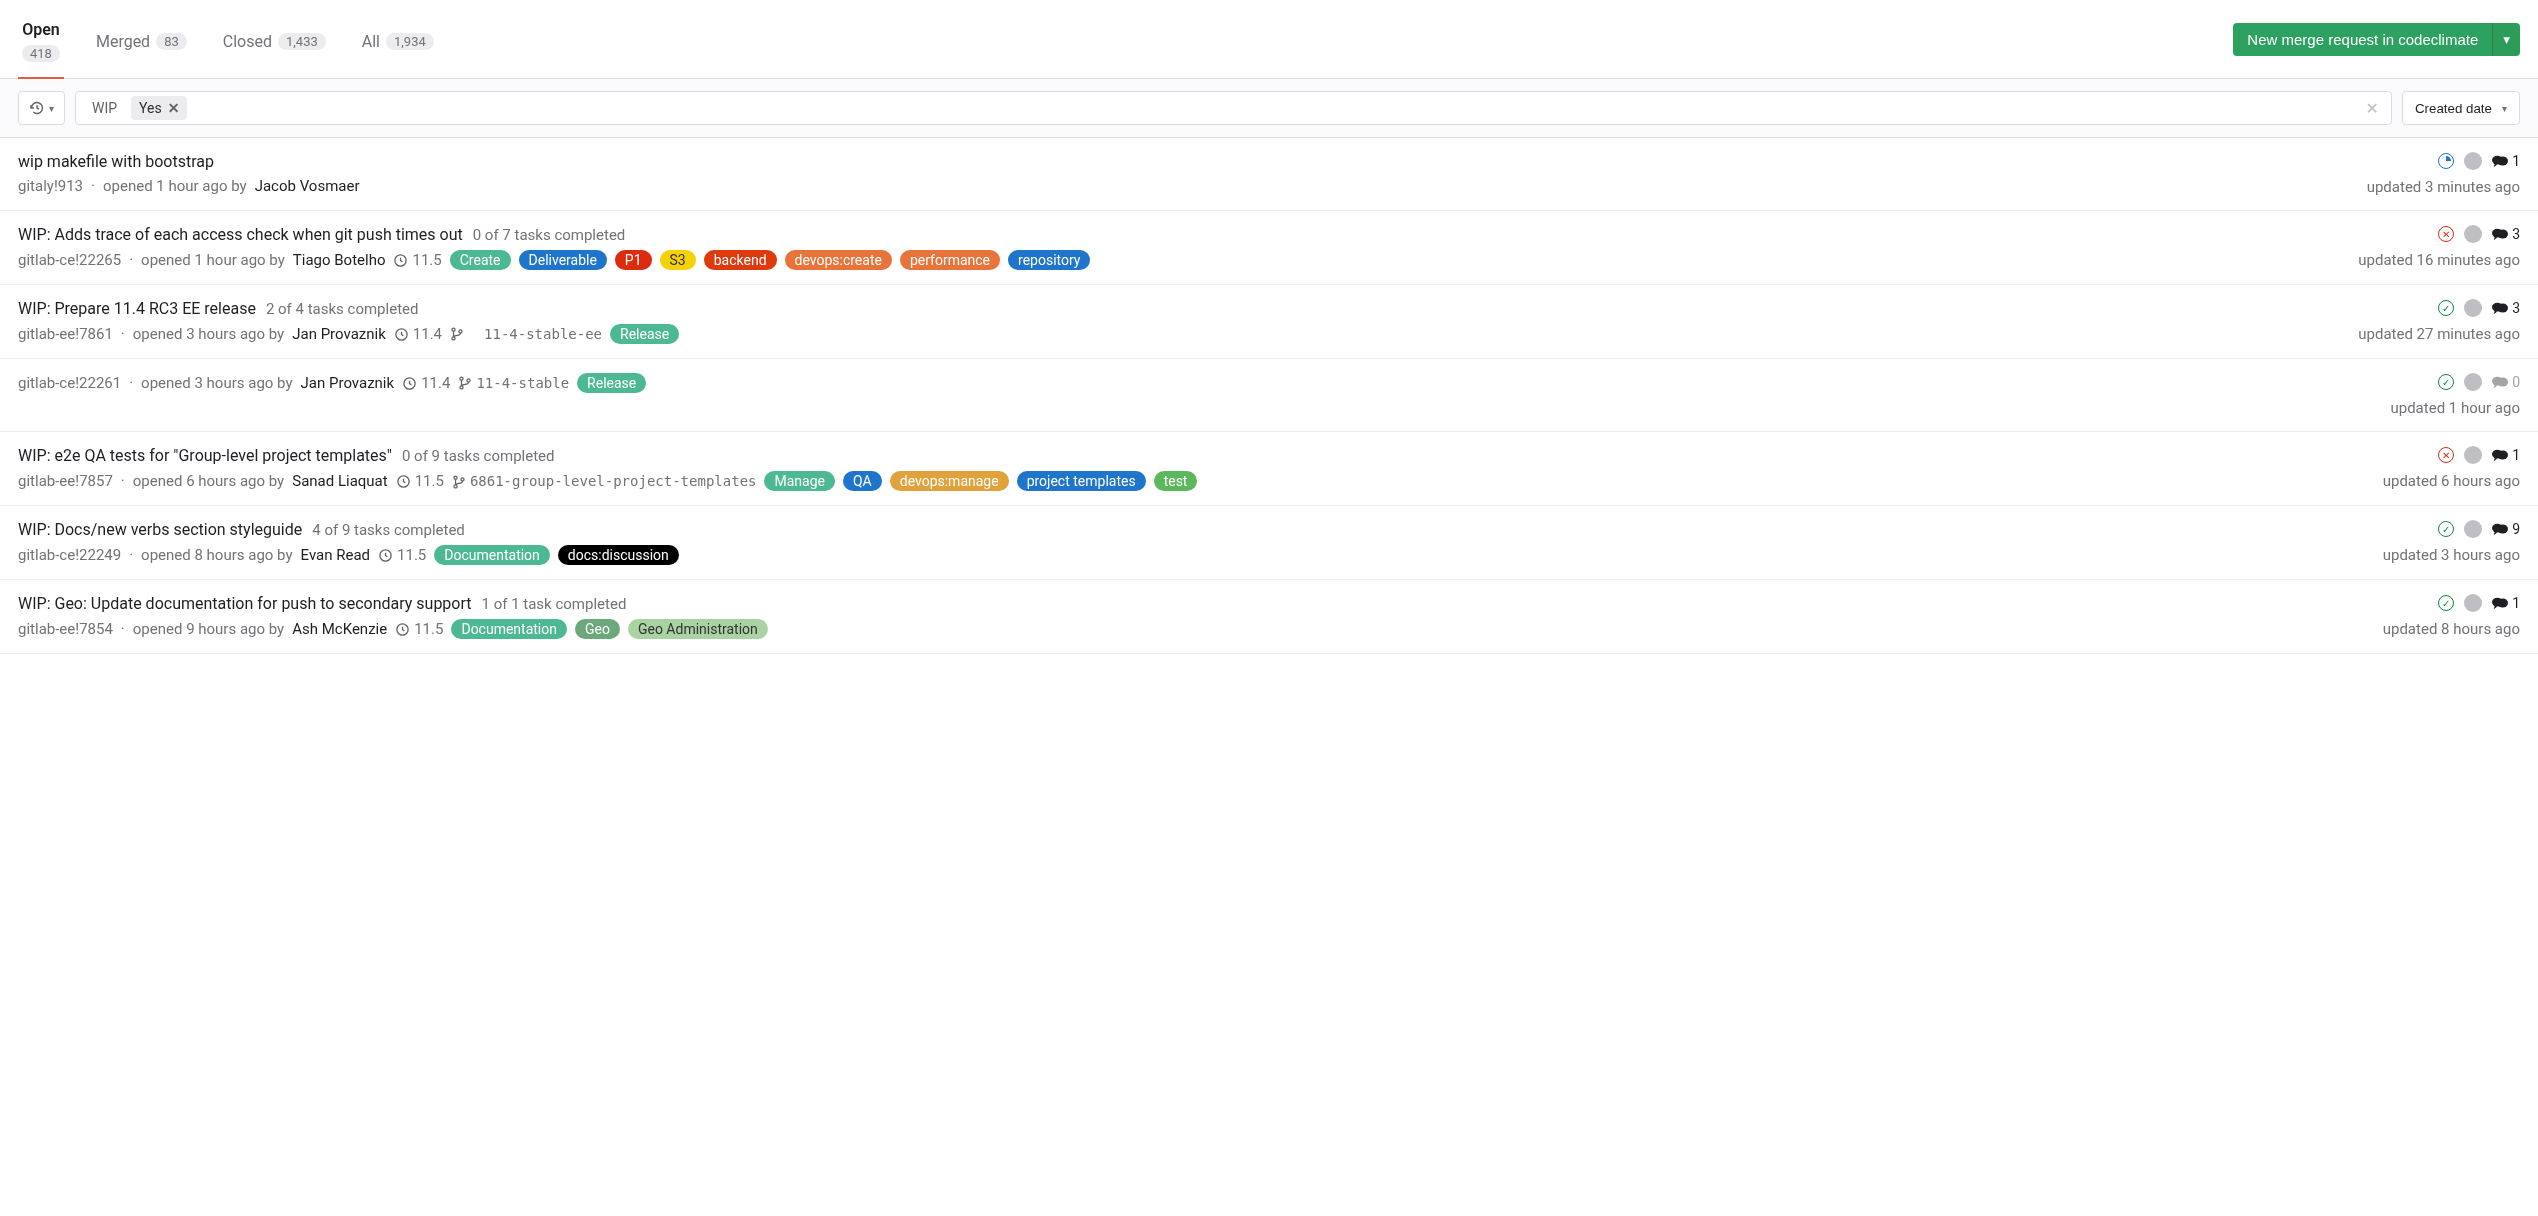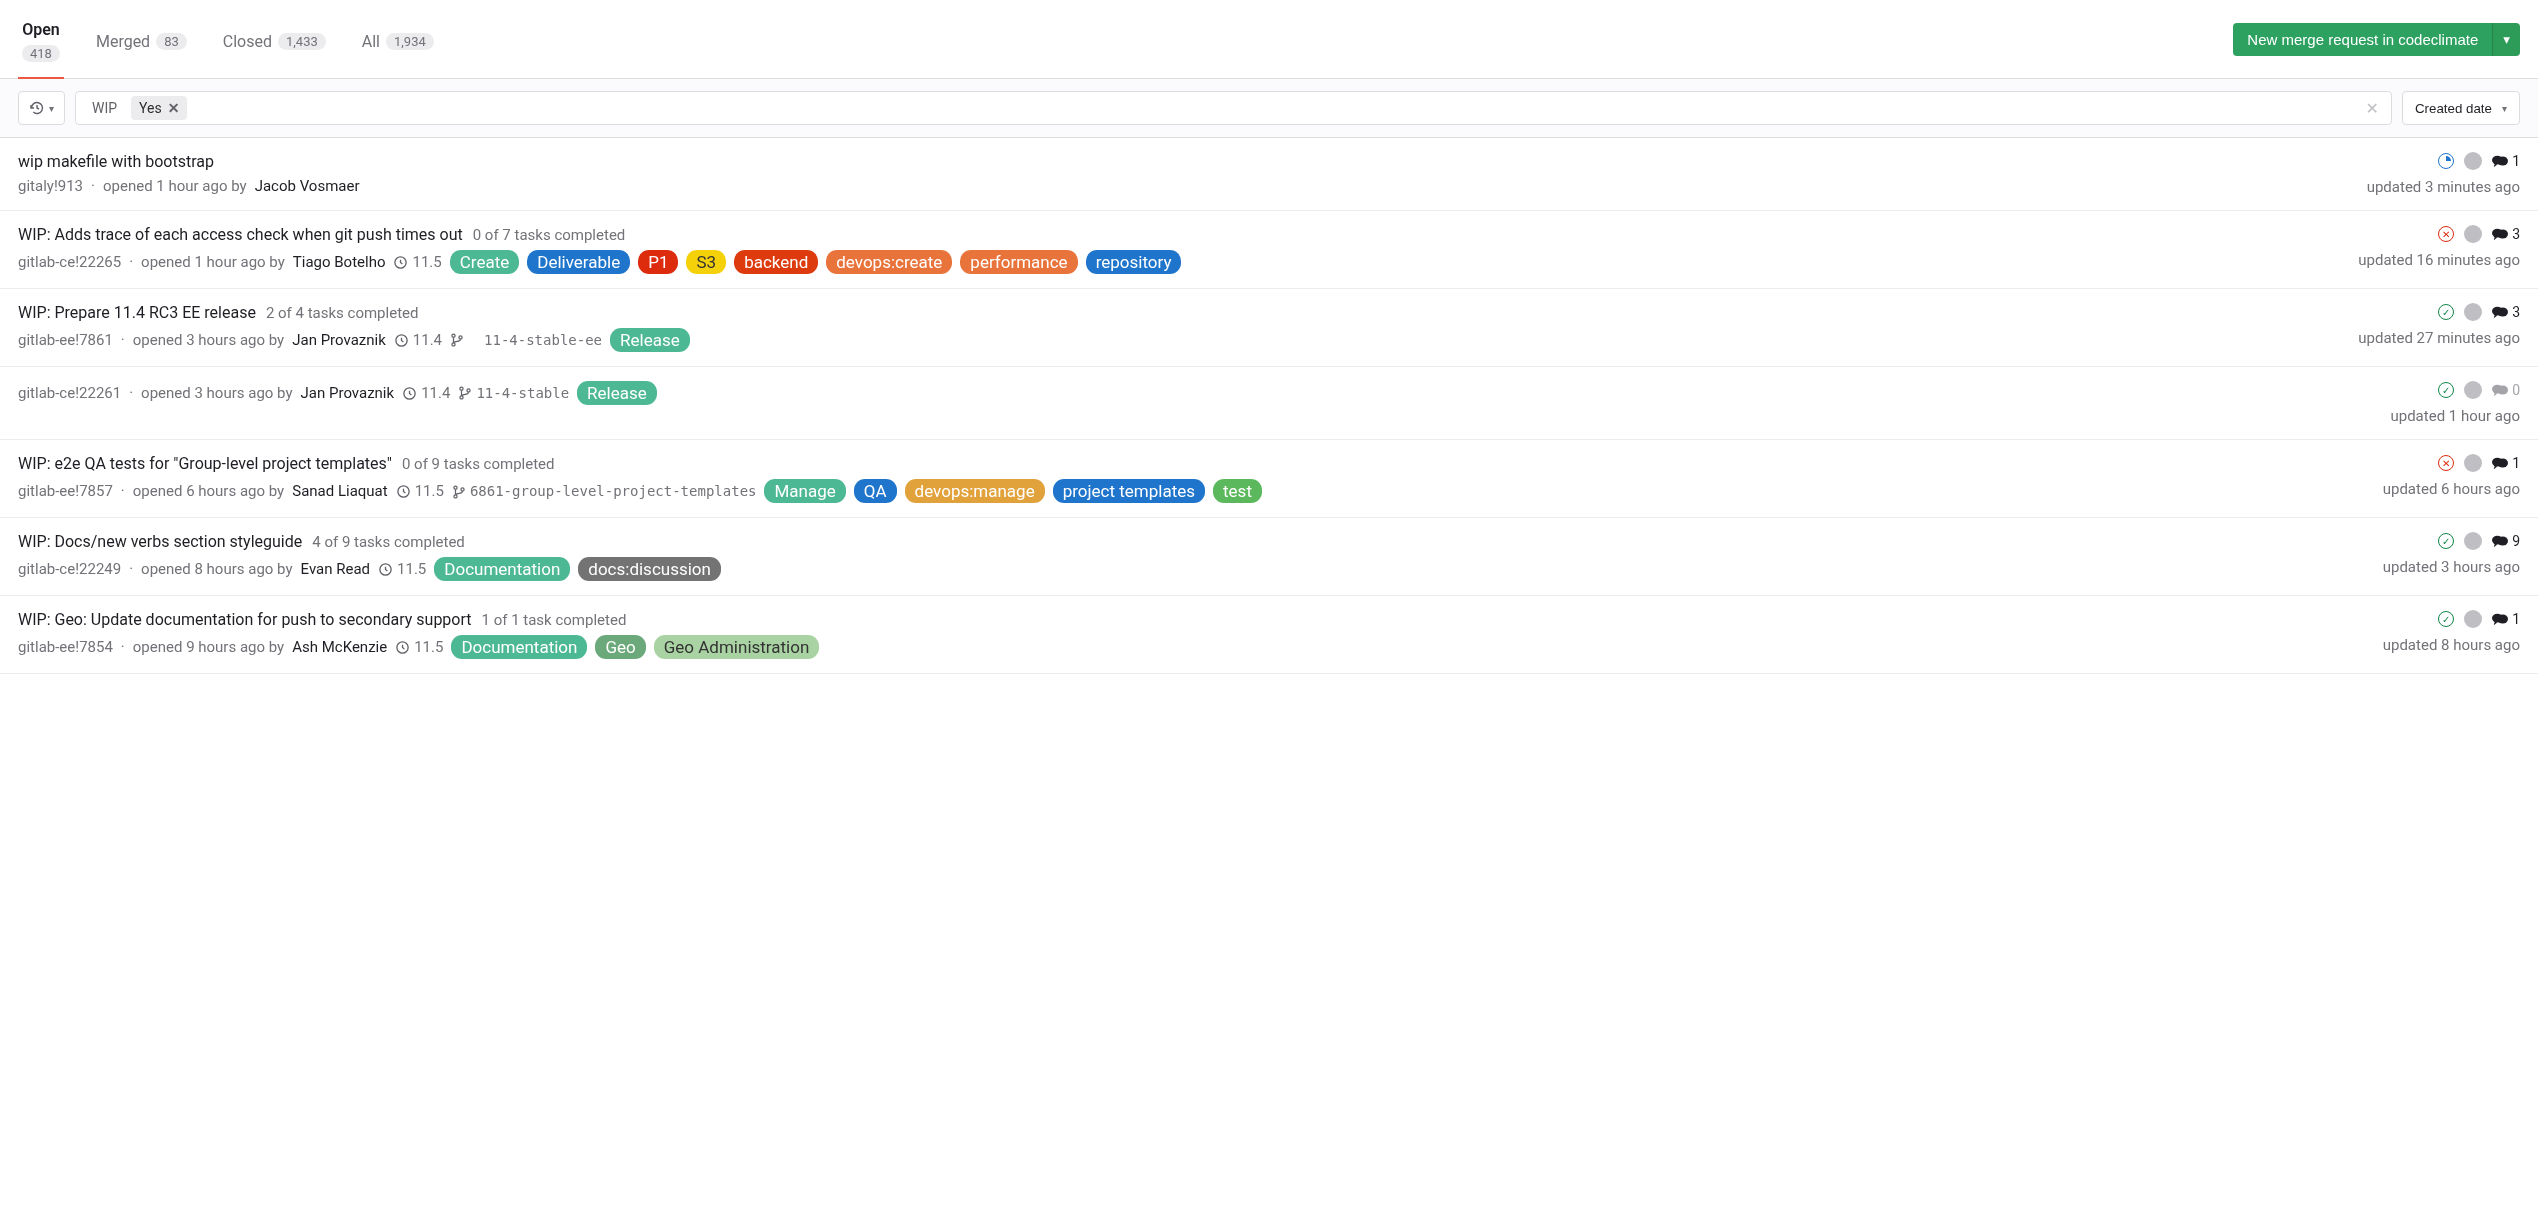--- a/index.html
+++ b/index.html
@@ -188,21 +188,21 @@
     align-items: center;
     gap: 8px;
     color: #737278;
     font-size: 15px;
   }
   .sub-line .author { color: #1f1e24; }
   .label-pill {
     display: inline-flex;
     padding: 2px 10px;
     border-radius: 11px;
-    font-size: 17px;
+    font-size: 14px;
     color: #fff;
   }
   .mono { font-family: "SFMono-Regular", Consolas, monospace; font-size: 14px; }
   .pipeline-icon {
     width: 16px; height: 16px;
     border-radius: 50%;
     border: 1.5px solid;
     display: inline-flex;
     align-items: center;
     justify-content: center;
@@ -531,21 +531,21 @@
           <span style="display:inline-flex;align-items:center;gap:4px;">
             <span>
               <svg width="15" height="15" viewBox="0 0 16 16" fill="none" stroke="#626168" stroke-width="1.4">
                 <circle cx="8" cy="8" r="6"></circle>
                 <path d="M8 5v3l2 1.5"></path>
               </svg>
             </span>
             <span>11.5</span>
           </span>
           <span class="label-pill" style="background:#4db894;color:#fff">Documentation</span> 
-          <span class="label-pill" style="background:#737373;color:#fff">docs:discussion</span>
+          <span class="label-pill" style="background:#000000;color:#fff">docs:discussion</span>
         </div>
       </div>
       <div class="row-meta">
         <div class="meta-icons">
           <span class="pipeline-icon pipe-pass">✓</span>
           <span class="avatar"></span>
           <span class="comments">
             <span>
               <svg width="16" height="14" viewBox="0 0 18 14" fill="#1f1e24">
                 <ellipse cx="6" cy="6" rx="6" ry="5"></ellipse>

